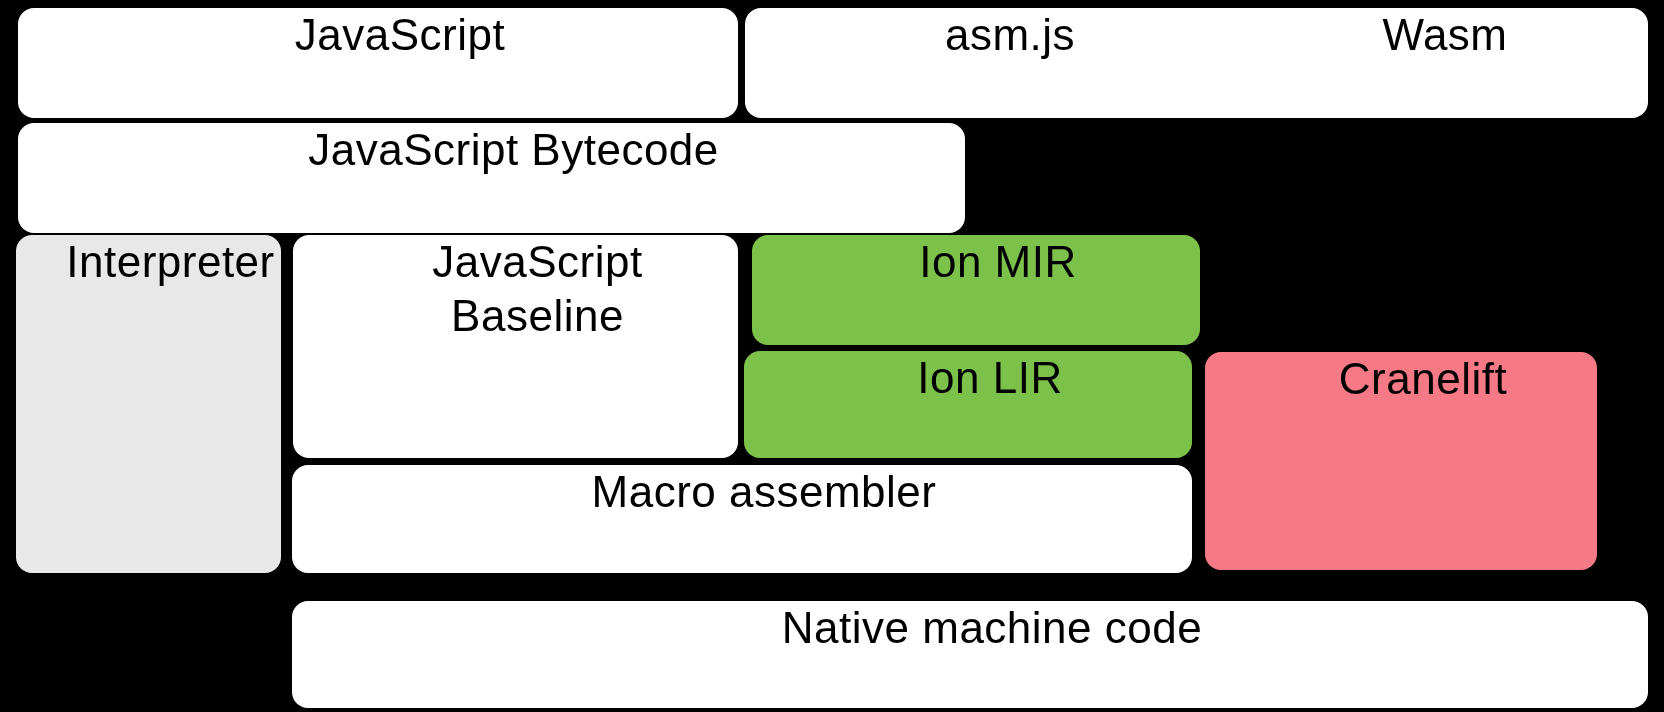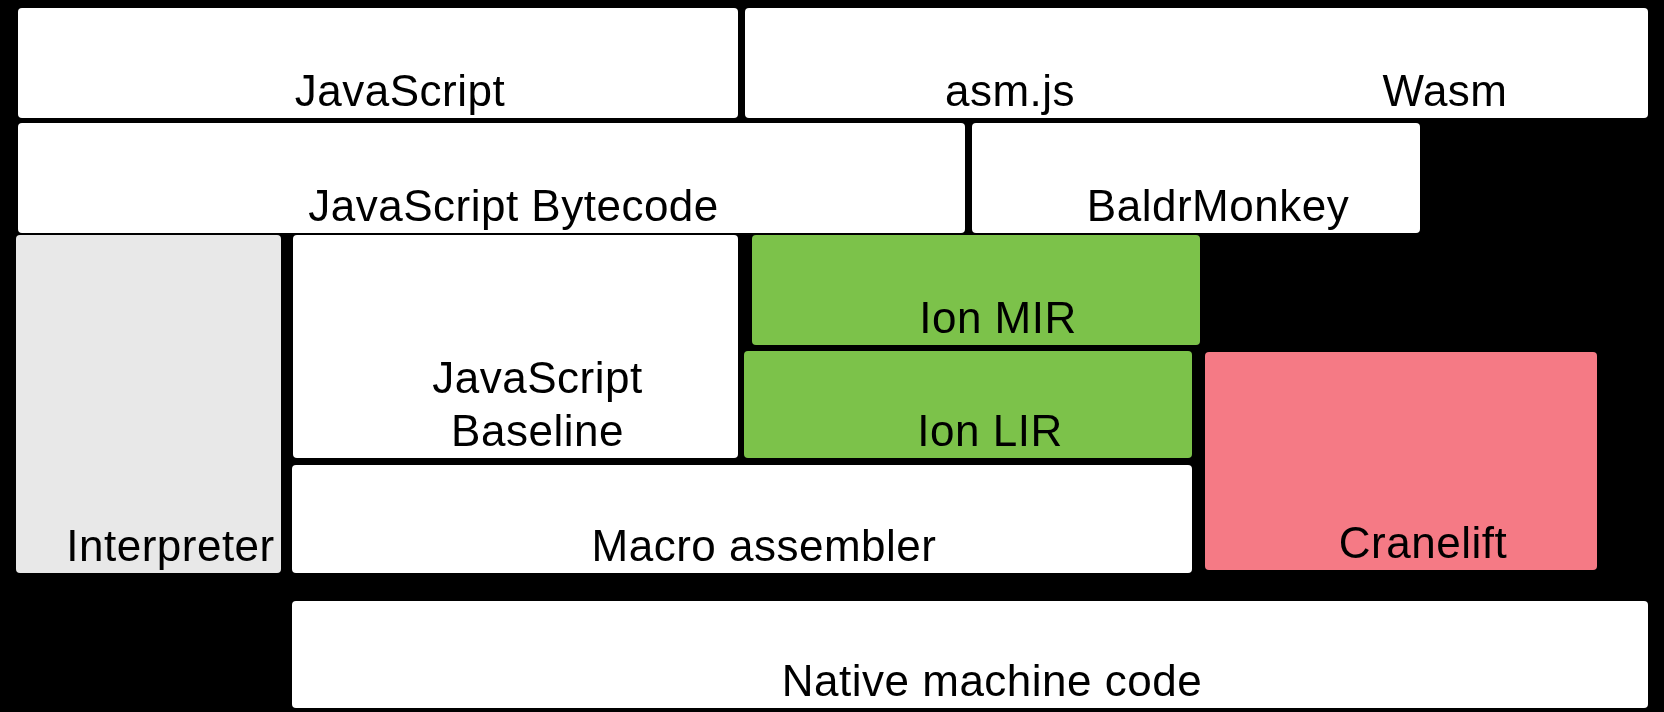--- a/index.html
+++ b/index.html
@@ -10,23 +10,23 @@
   .stage {
     position: relative;
     width: 1664px;
     height: 712px;
     background: #000000;
     overflow: hidden;
     font-family: "Liberation Sans", sans-serif;
   }
   .box {
     position: absolute;
-    border-radius: 4px;
+    border-radius: 16px;
     display: flex;
-    align-items: flex-end;
+    align-items: flex-start;
     justify-content: center;
     box-sizing: border-box;
     padding-left: 44px;
   }
   .box .label {
     font-size: 44px;
     line-height: 1.22;
     color: #000000;
     text-align: center;
     white-space: pre-line;
@@ -63,23 +63,20 @@
   </div>
 
   <div class="box b-wasm" style="background: rgb(255, 255, 255);">
     <span class="label">Wasm</span>
   </div>
 
   <div class="box b-bytecode" style="background: rgb(255, 255, 255);">
     <span class="label">JavaScript Bytecode</span>
   </div>
 
-  <div class="box b-baldrmonkey" style="background: rgb(255, 255, 255);">
-    <span class="label">BaldrMonkey</span>
-  </div>
 
   <div class="box b-interpreter" style="background: rgb(232, 232, 232);">
     <span class="label">Interpreter</span>
   </div>
 
   <div class="box b-baseline" style="background: rgb(255, 255, 255);">
     <span class="label">JavaScript
 Baseline</span>
   </div>
 

